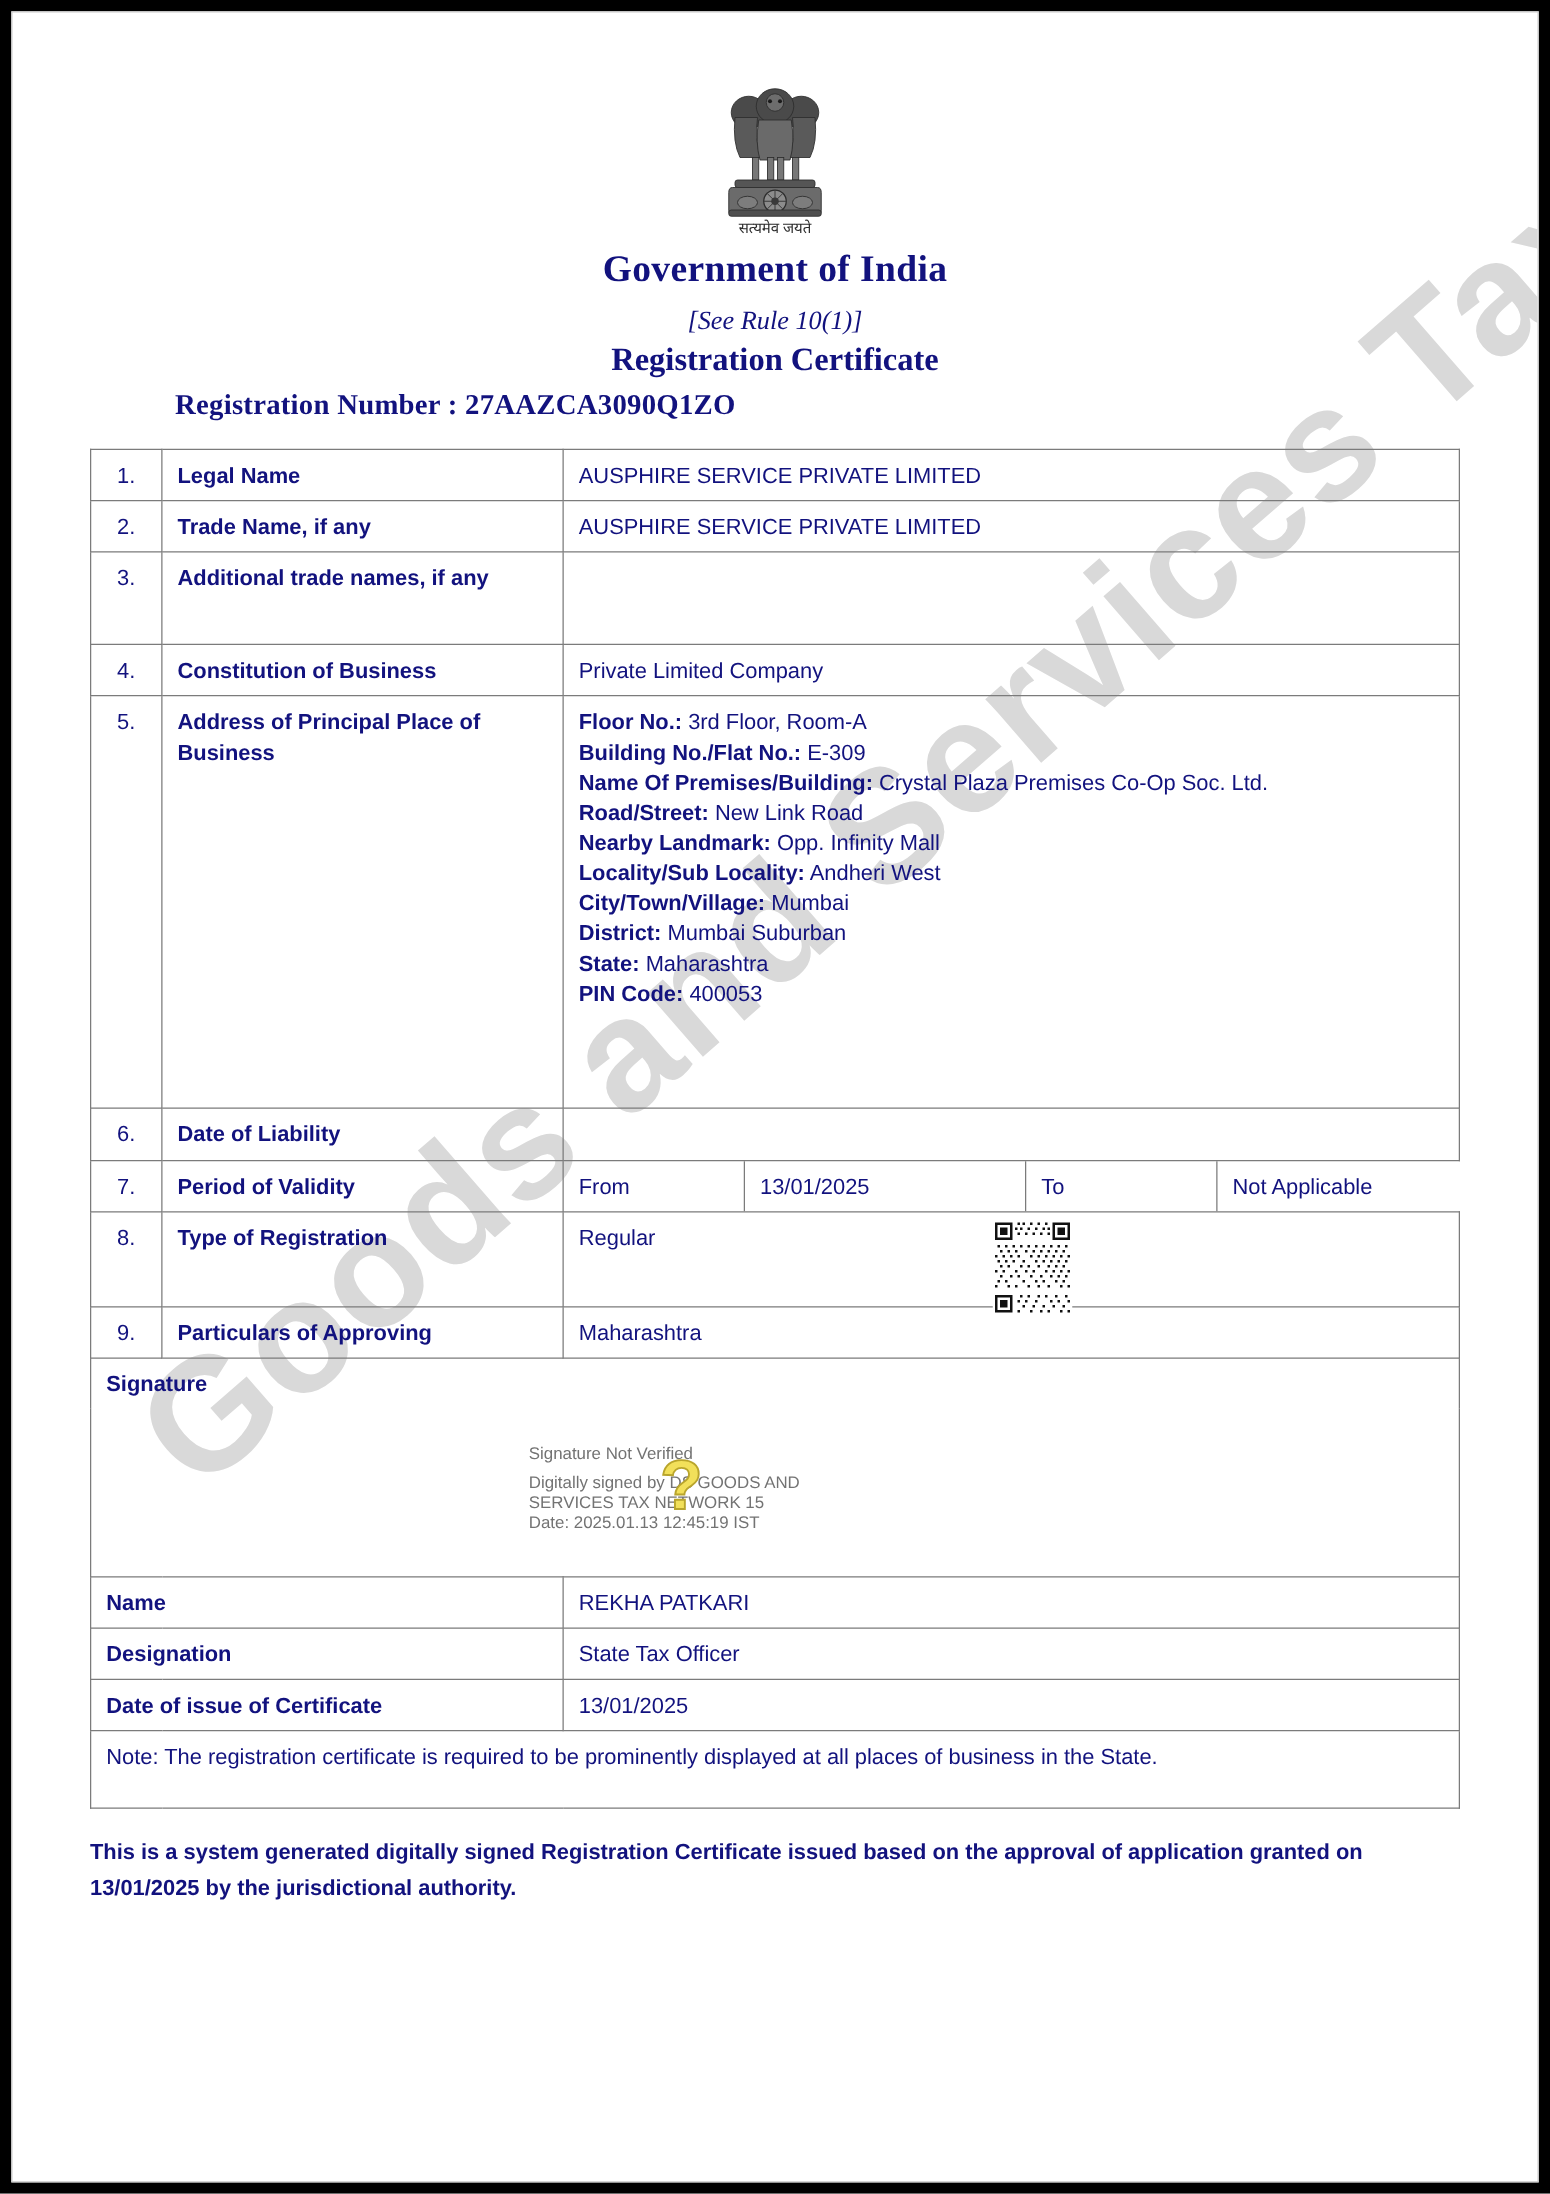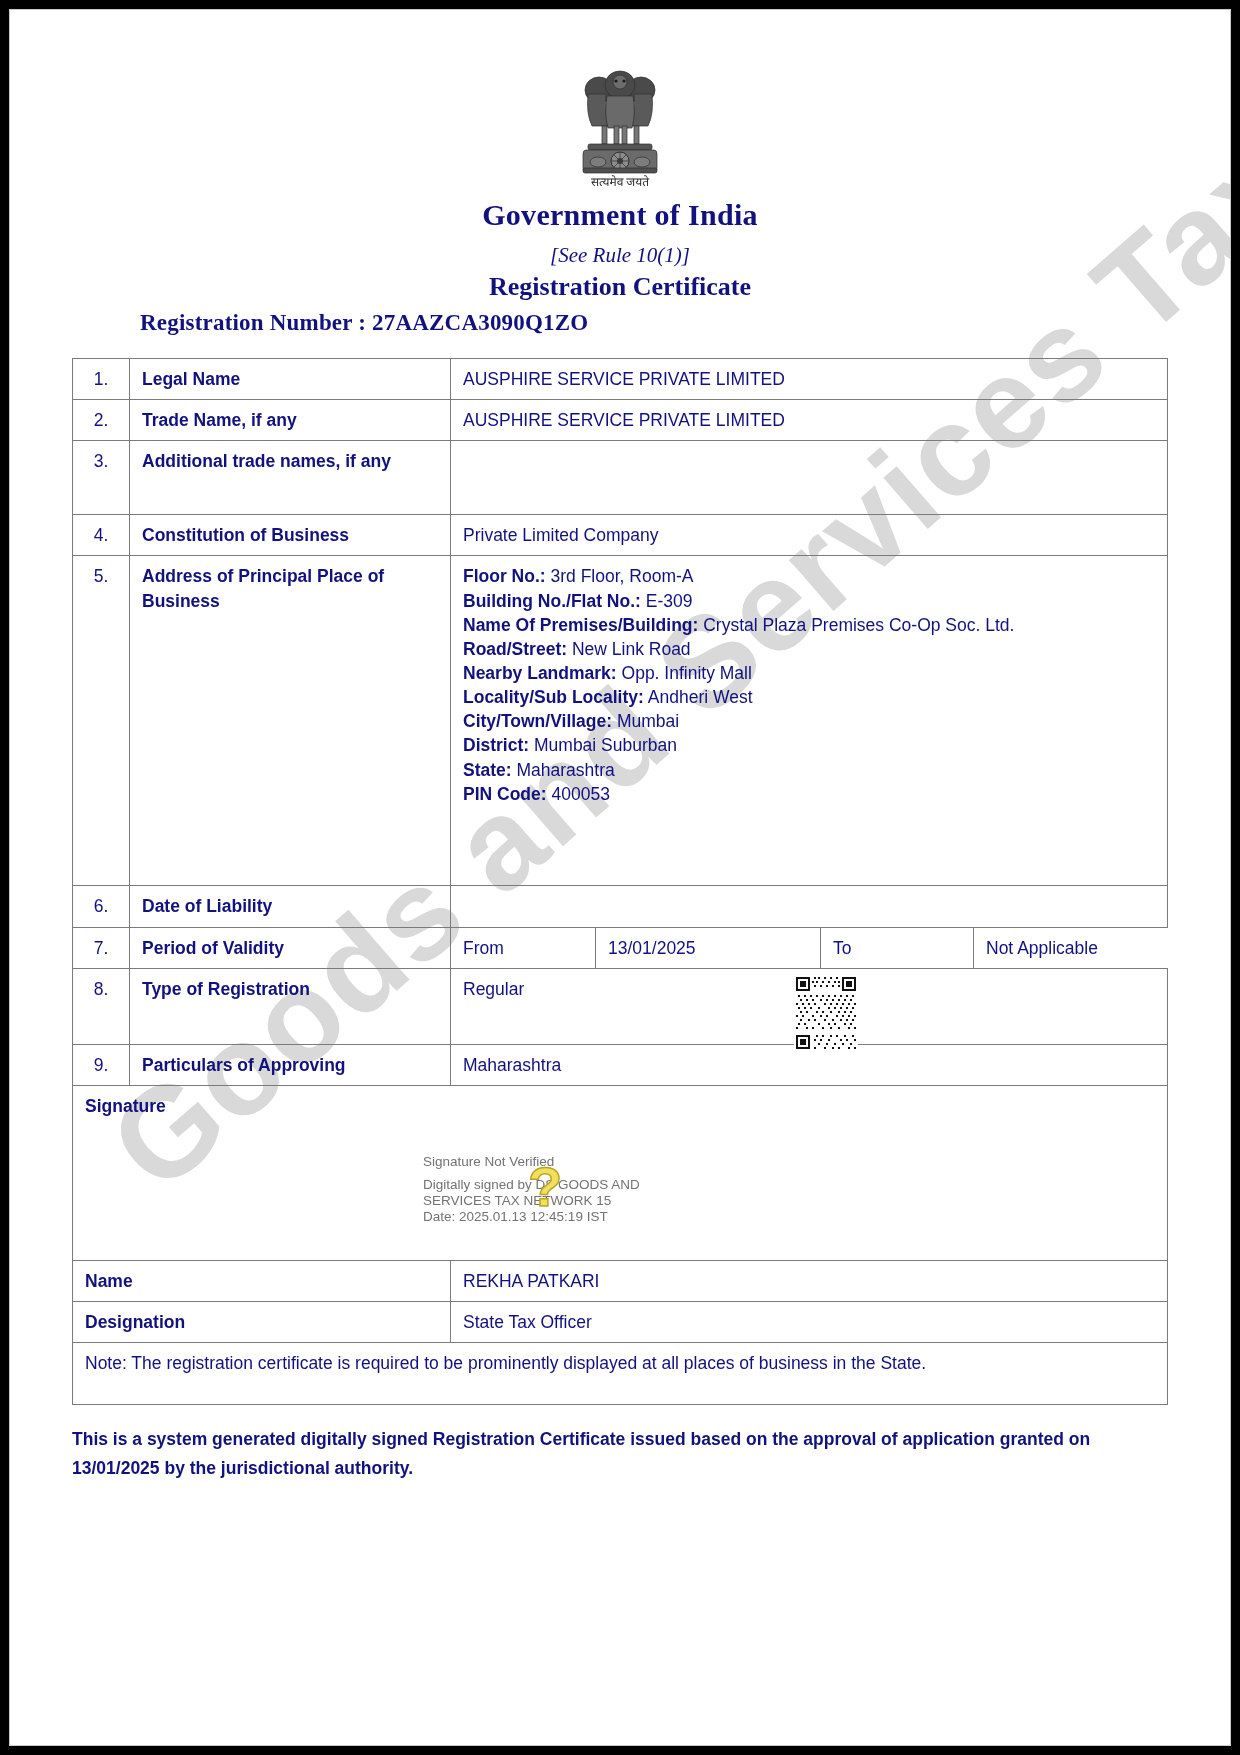--- a/index.html
+++ b/index.html
@@ -488,20 +488,24 @@
         </tr>
 
         <tr>
           <td class="b-lbl" colspan="2">Name</td>
           <td class="val">REKHA PATKARI</td>
         </tr>
         <tr>
           <td class="b-lbl" colspan="2">Designation</td>
           <td class="val">State Tax Officer</td>
         </tr>
+        <tr>
+          <td class="b-lbl" colspan="2">Date of issue of Certificate</td>
+          <td class="val">13/01/2025</td>
+        </tr>
 
         <tr class="note-cell">
           <td colspan="3">Note: The registration certificate is required to be prominently displayed at all places of business in the State.</td>
         </tr>
 
       </tbody>
     </table>
 
     <div class="footer-note">
       <span>This is a system generated digitally signed Registration Certificate issued based on the approval of application granted</span>

